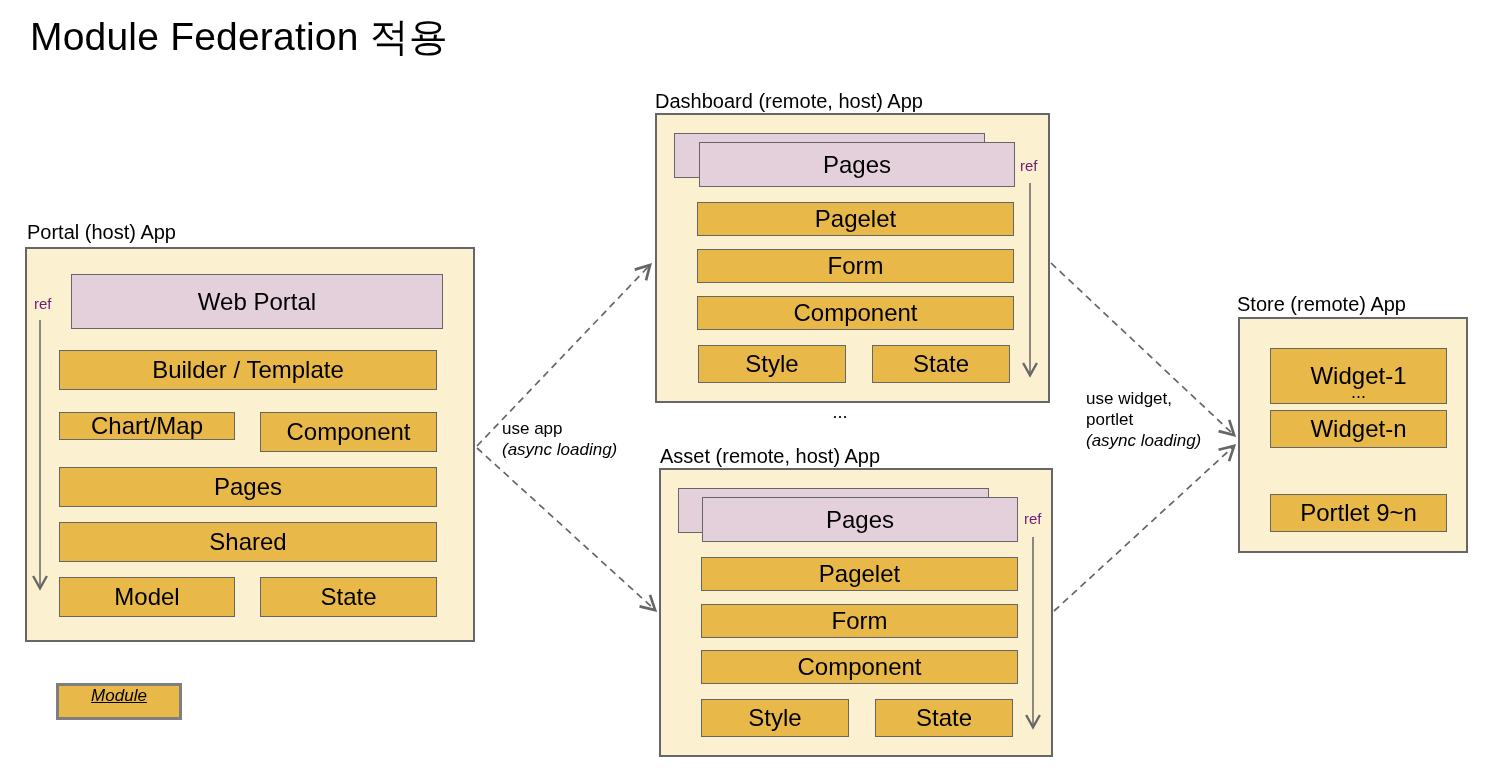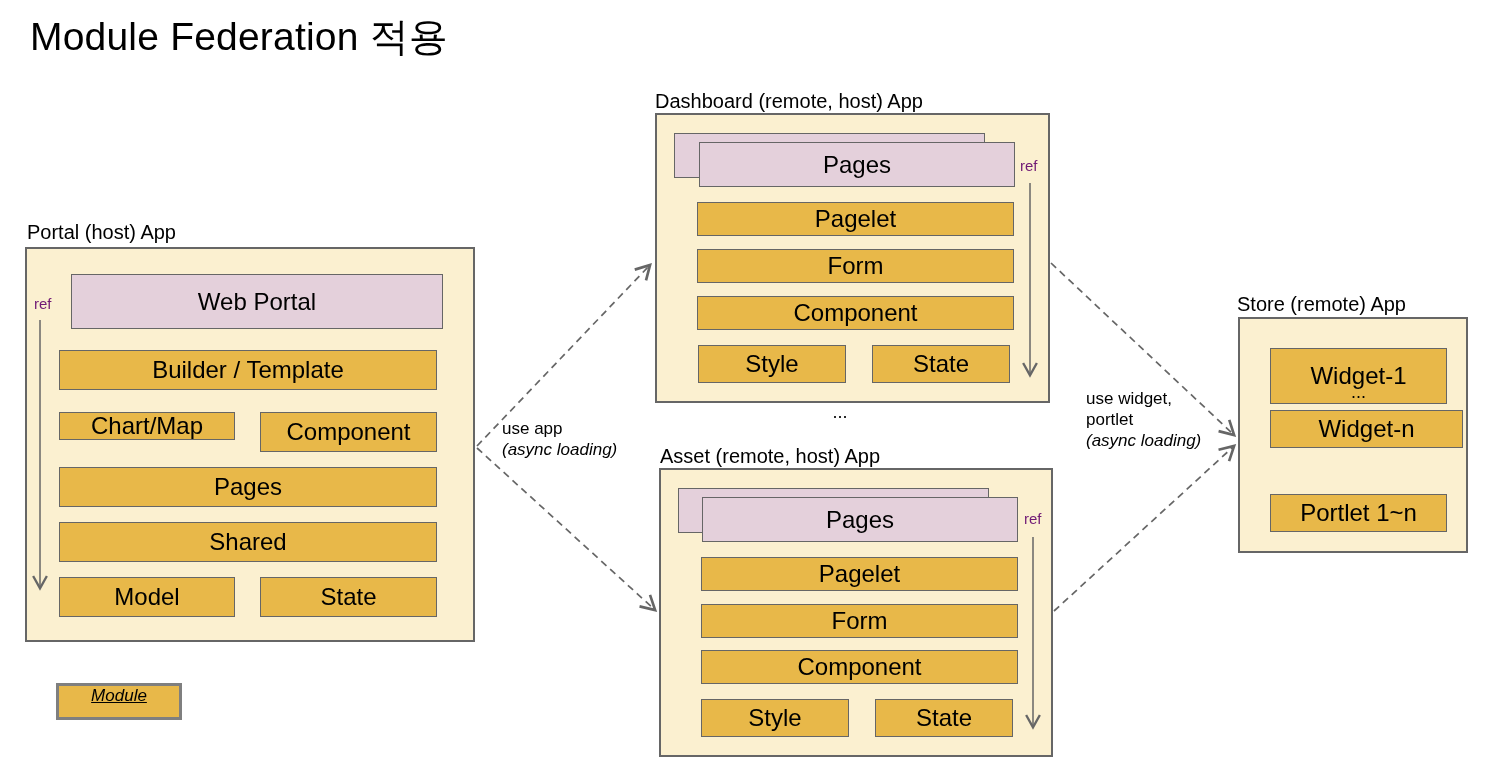--- a/index.html
+++ b/index.html
@@ -64,22 +64,22 @@
   <div class="mod" style="left:40px;top:134px;width:317px;height:34px">Form</div>
   <div class="mod" style="left:40px;top:180px;width:317px;height:34px">Component</div>
   <div class="mod" style="left:40px;top:229px;width:148px;height:38px">Style</div>
   <div class="mod" style="left:214px;top:229px;width:138px;height:38px">State</div>
 </div>
 
 <div class="app-label" style="left:1237px;top:293px">Store (remote) App</div>
 <div class="app" style="left:1238px;top:317px;width:230px;height:236px">
   <div class="mod" style="left:30px;top:29px;width:177px;height:56px">Widget-1</div>
   <div class="ellipsis" style="left:30px;top:63px;width:177px">...</div>
-  <div class="mod" style="left:30px;top:91px;width:193px;height:38px">Widget-n</div>
-  <div class="mod" style="left:30px;top:175px;width:177px;height:38px">Portlet 1~n</div>
+  <div class="mod" style="left:30px;top:91px;width:177px;height:38px">Widget-n</div>
+  <div class="mod" style="left:30px;top:175px;width:177px;height:38px">Portlet 9~n</div>
 </div>
 
 <div class="conn-label" style="left:502px;top:418px">
   <div>use app</div>
   <div class="it">(async loading)</div>
 </div>
 <div class="conn-label" style="left:1086px;top:388px">
   <div>use widget,</div>
   <div>portlet</div>
   <div class="it">(async loading)</div>

